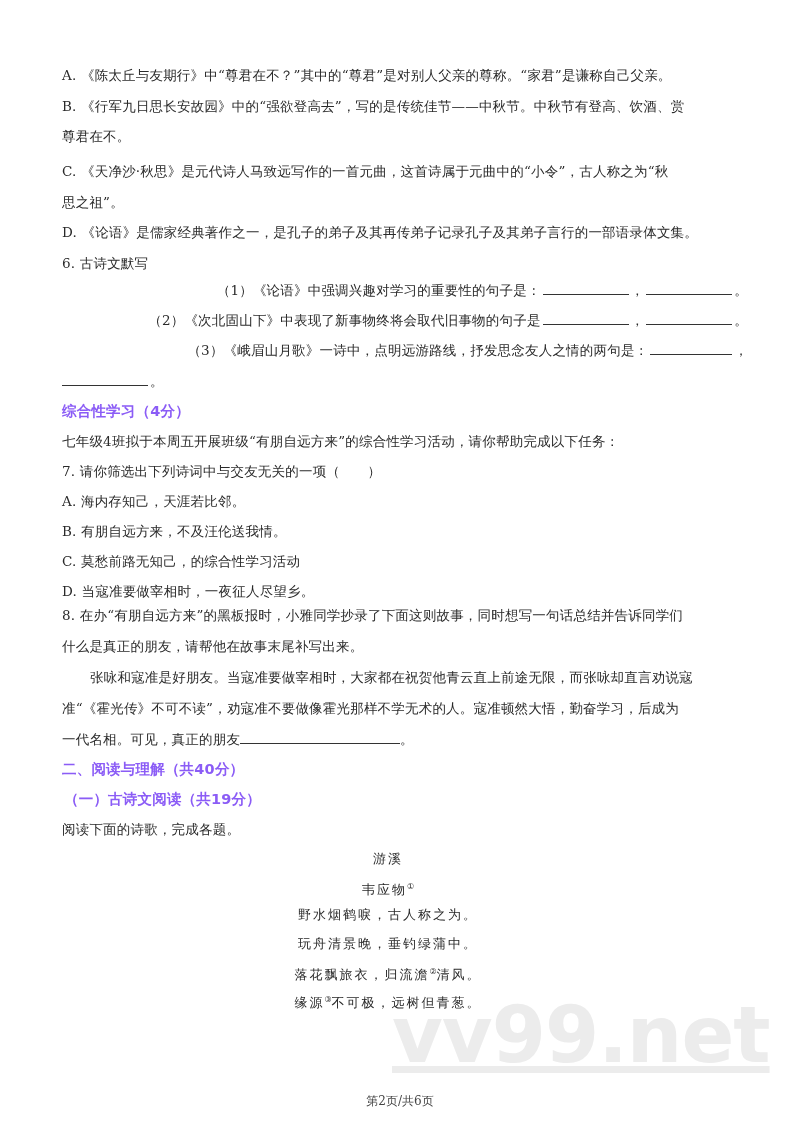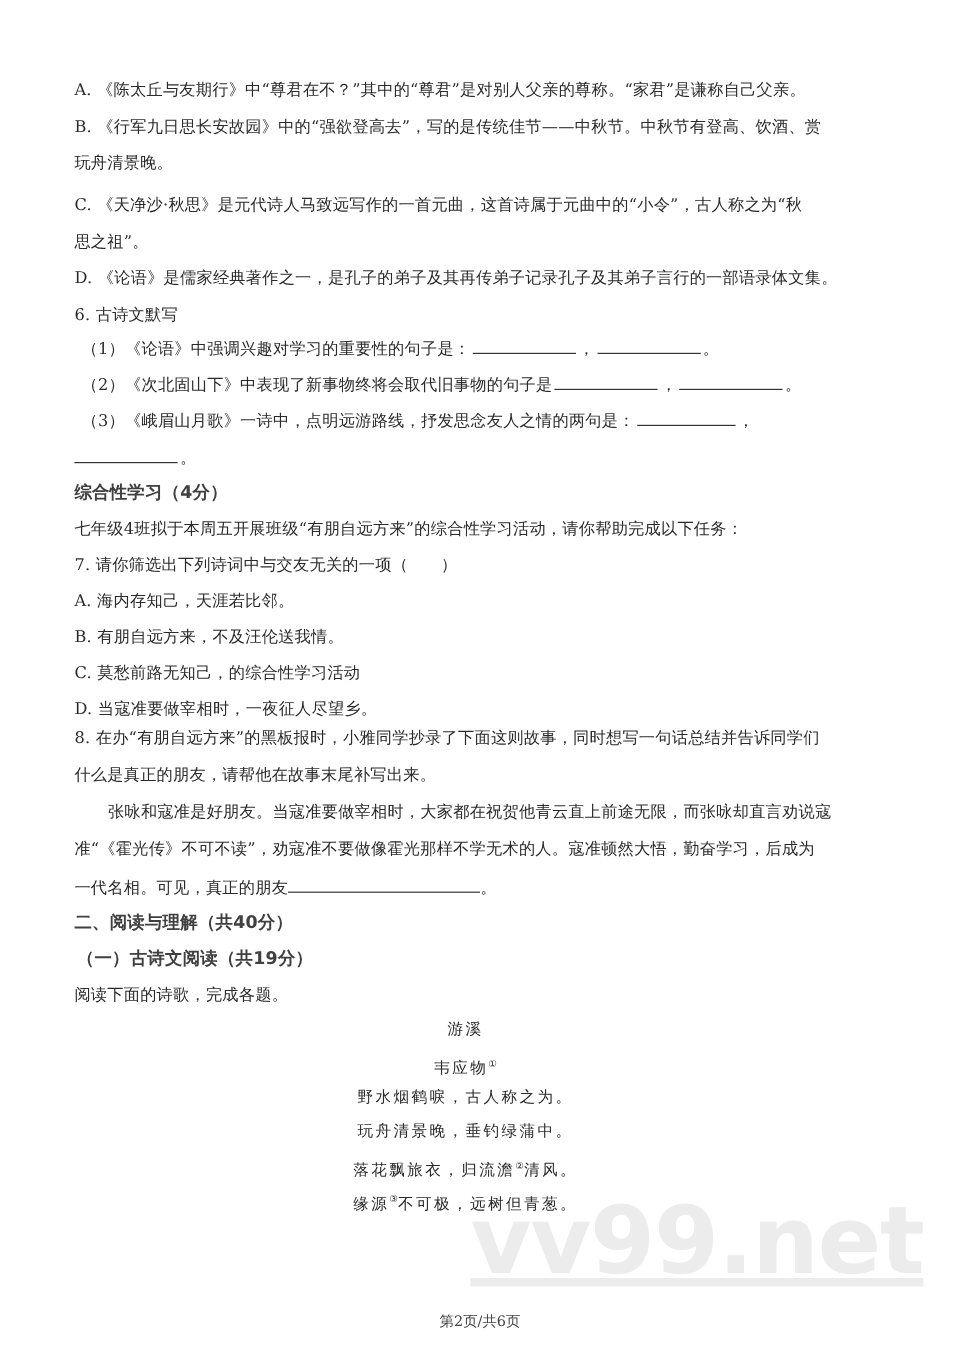--- a/index.html
+++ b/index.html
@@ -7,23 +7,23 @@
       width: 800px; height: 1130px; position: relative; overflow: hidden;
       font-family: "DejaVu Serif", "Liberation Serif", serif;
       color: #2a2a2a;
     }
     .page { position: absolute; left: 0; top: 0; width: 800px; height: 1130px; }
     .line {
       position: absolute; left: 62px; width: 680px;
       font-size: 13.5px; line-height: 18px; white-space: nowrap;
       letter-spacing: 0.2px;
     }
-    .indent1 { left: 68px; }
+    .indent1 { left: 68px; text-align: right; }
     .para-indent { left: 90px; }
-    .bold { font-family: "DejaVu Sans", "Liberation Sans", sans-serif; font-weight: bold; font-size: 14.5px; color: #404040; }
+    .bold { font-family: "DejaVu Sans", "Liberation Sans", sans-serif; font-weight: bold; font-size: 14.5px; color: #8b5cf6; }
     .blank {
       display: inline-block; border-bottom: 1px solid #333; height: 13px;
       vertical-align: baseline; margin: 0 2px;
     }
     .poem {
       position: absolute; left: 0; width: 776px; text-align: center;
       font-family: "DejaVu Serif", "Liberation Serif", serif;
       font-size: 13px; line-height: 18px; letter-spacing: 2px; color: #2a2a2a;
     }
     sup { font-size: 8px; letter-spacing: 0; }
@@ -43,21 +43,21 @@
 </head>
 <body>
 
 <div class="page">
   <div class="watermark">vv99.net</div>
 
   <div class="content">
 
     <div class="line" style="top:66px">A. 《陈太丘与友期行》中“尊君在不？”其中的“尊君”是对别人父亲的尊称。“家君”是谦称自己父亲。</div>
     <div class="line" style="top:97px">B. 《行军九日思长安故园》中的“强欲登高去”，写的是传统佳节——中秋节。中秋节有登高、饮酒、赏</div>
-    <div class="line" style="top:127px">玩舟清景晚。</div>
+    <div class="line" style="top:127px">尊君在不。</div>
     <div class="line" style="top:162px">C. 《天净沙·秋思》是元代诗人马致远写作的一首元曲，这首诗属于元曲中的“小令”，古人称之为“秋</div>
     <div class="line" style="top:193px">思之祖”。</div>
     <div class="line" style="top:223px">D. 《论语》是儒家经典著作之一，是孔子的弟子及其再传弟子记录孔子及其弟子言行的一部语录体文集。</div>
 
     <div class="line" style="top:254px">6. 古诗文默写</div>
     <div class="line indent1" style="top:281px">
       <span>（1）《论语》中强调兴趣对学习的重要性的句子是：</span><span class="blank" style="width:86px"></span><span>，</span><span class="blank" style="width:86px"></span><span>。</span>
     </div>
     <div class="line indent1" style="top:311px">
       <span>（2）《次北固山下》中表现了新事物终将会取代旧事物的句子是</span><span class="blank" style="width:86px"></span><span>，</span><span class="blank" style="width:86px"></span><span>。</span>

